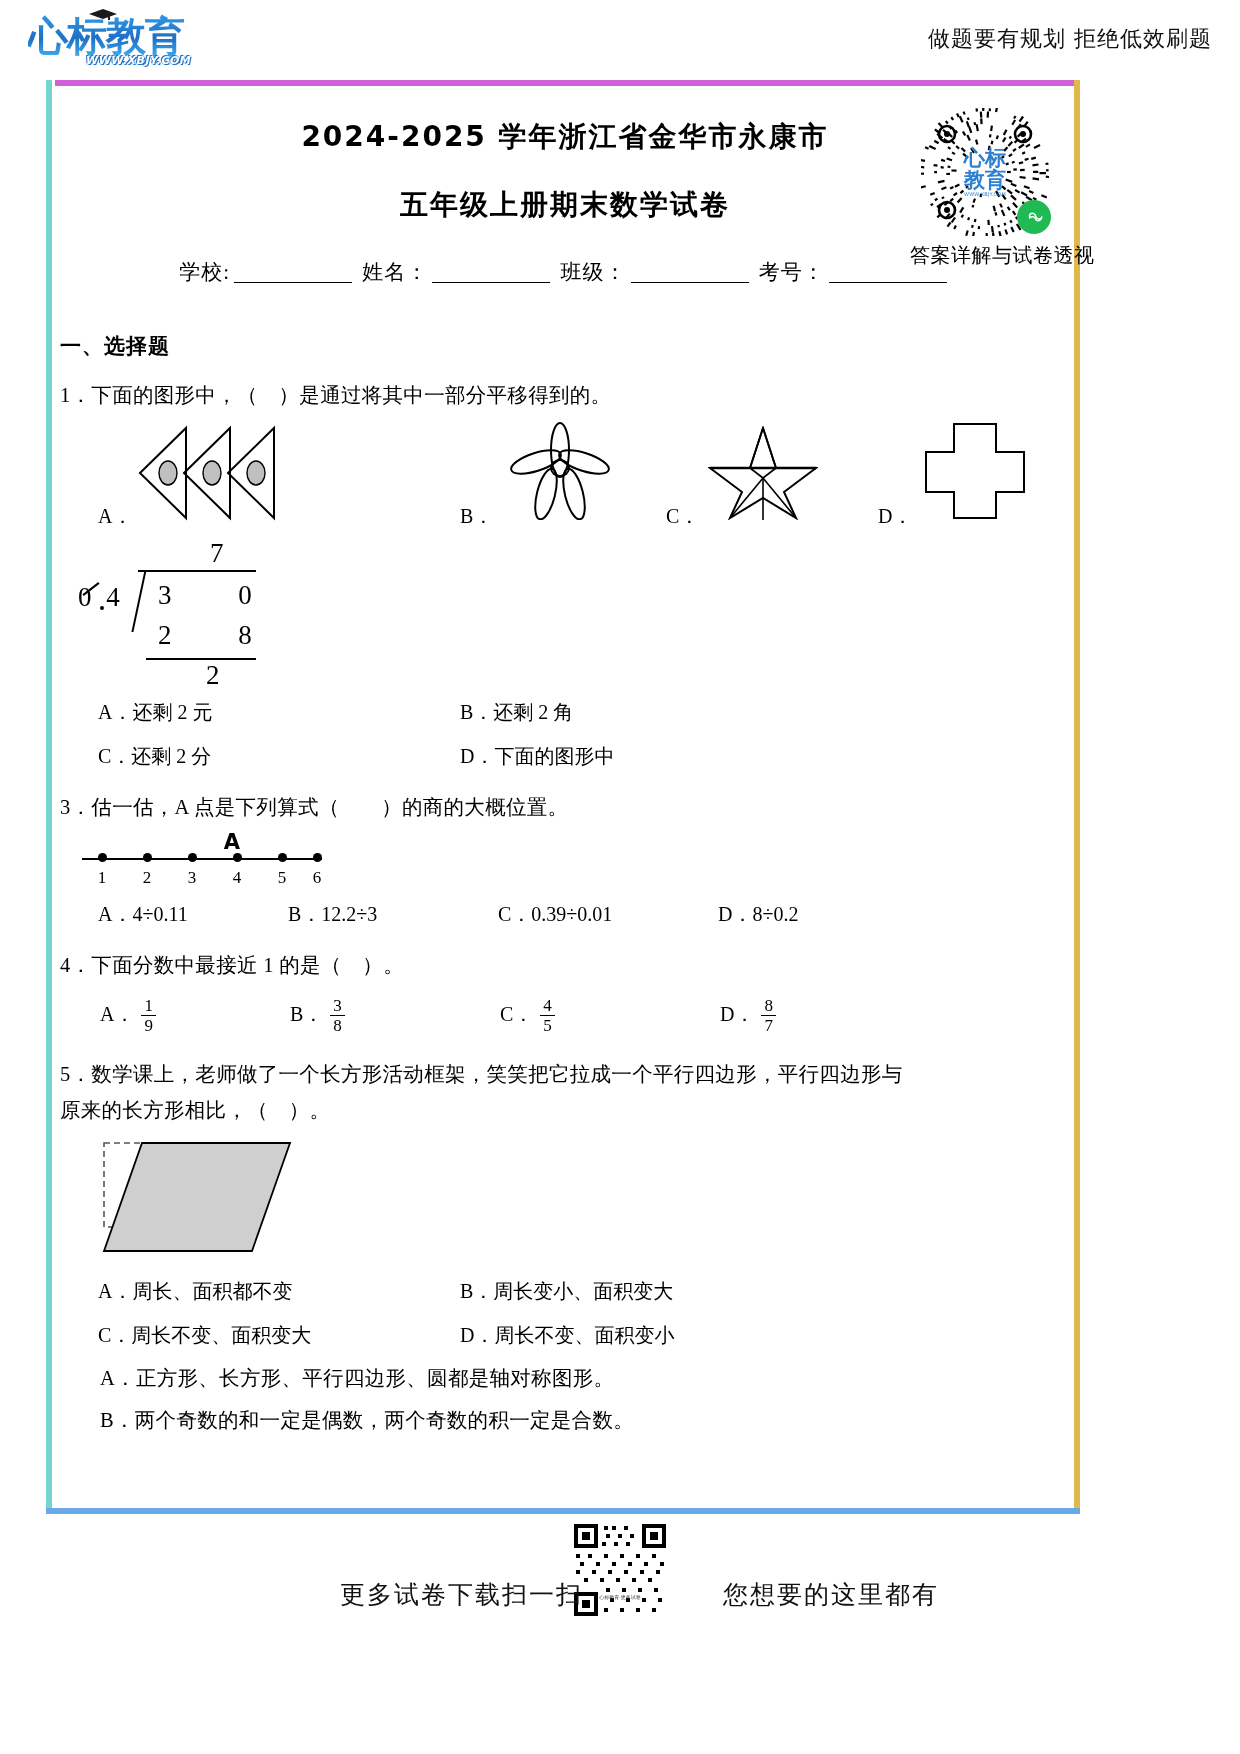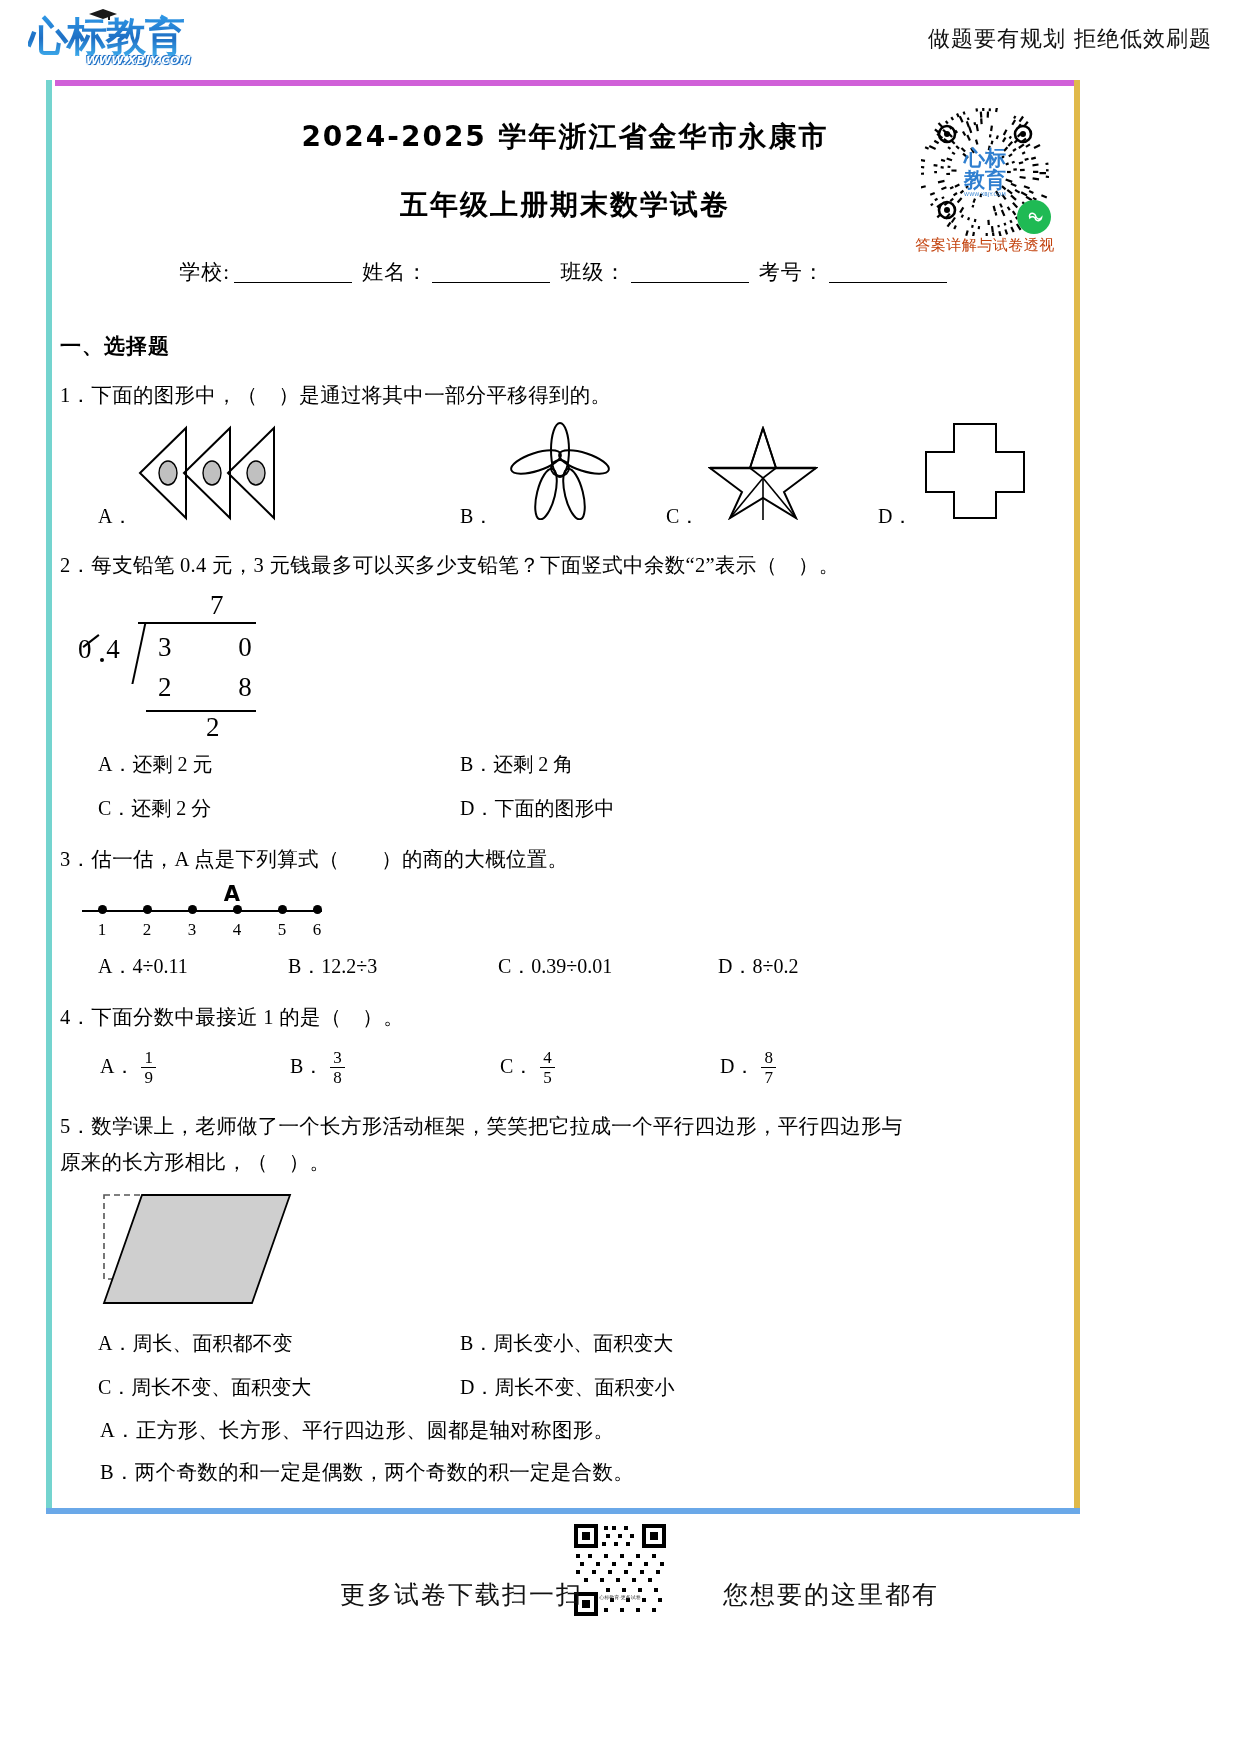--- a/index.html
+++ b/index.html
@@ -108,21 +108,21 @@
   .qr-c3{
     font-family:"DejaVu Sans","Liberation Sans",sans-serif;
     font-size:5px;color:#2f7fd0;letter-spacing:.2px;margin-top:1px;
   }
   .qr-badge{
     position:absolute;right:-2px;bottom:2px;width:34px;height:34px;
     border-radius:50%;background:#1fba54;
     display:flex;align-items:center;justify-content:center;
   }
   .qr-cap{
-    font-size:15px;color:#c2410c;letter-spacing:.5px;
+    margin-top:6px;font-size:20px;color:#000000;letter-spacing:.5px;
     white-space:nowrap;
   }
 
   .sec{
     margin-top:46px;font-family:"DejaVu Sans","Liberation Sans",sans-serif;
     font-weight:bold;font-size:21px;letter-spacing:1px;
   }
 
   .q{
     margin-top:18px;font-size:20.5px;line-height:34px;letter-spacing:.3px;
@@ -483,21 +483,20 @@
         <line x1="2" y1="42" x2="108" y2="42" stroke-width="2.4"></line>
       </g>
     </svg>
 
     <div class="lab" style="left:818px;">D．</div>
     <svg style="position:absolute;left:860px;top:0px;" width="110" height="98" viewBox="0 0 110 98">
       <polygon points="34,2 76,2 76,30 104,30 104,70 76,70 76,96 34,96 34,70 6,70 6,30 34,30" fill="none" stroke="#000" stroke-width="2"></polygon>
     </svg>
   </div>
 
-  <div class="q">2．每支铅笔 0.4 元，3 元钱最多可以买多少支铅笔？下面竖式中余数“2”表示（　）。</div>
   <div class="ld">
     <span class="divisor">0 4</span>
     <span class="strike"></span>
     <span class="dot"></span>
     <span class="vline"></span>
     <span class="hline"></span>
     <span class="quot">7</span>
     <span class="dvd">3 0</span>
     <span class="sub">2 8</span>
     <span class="bline"></span>

